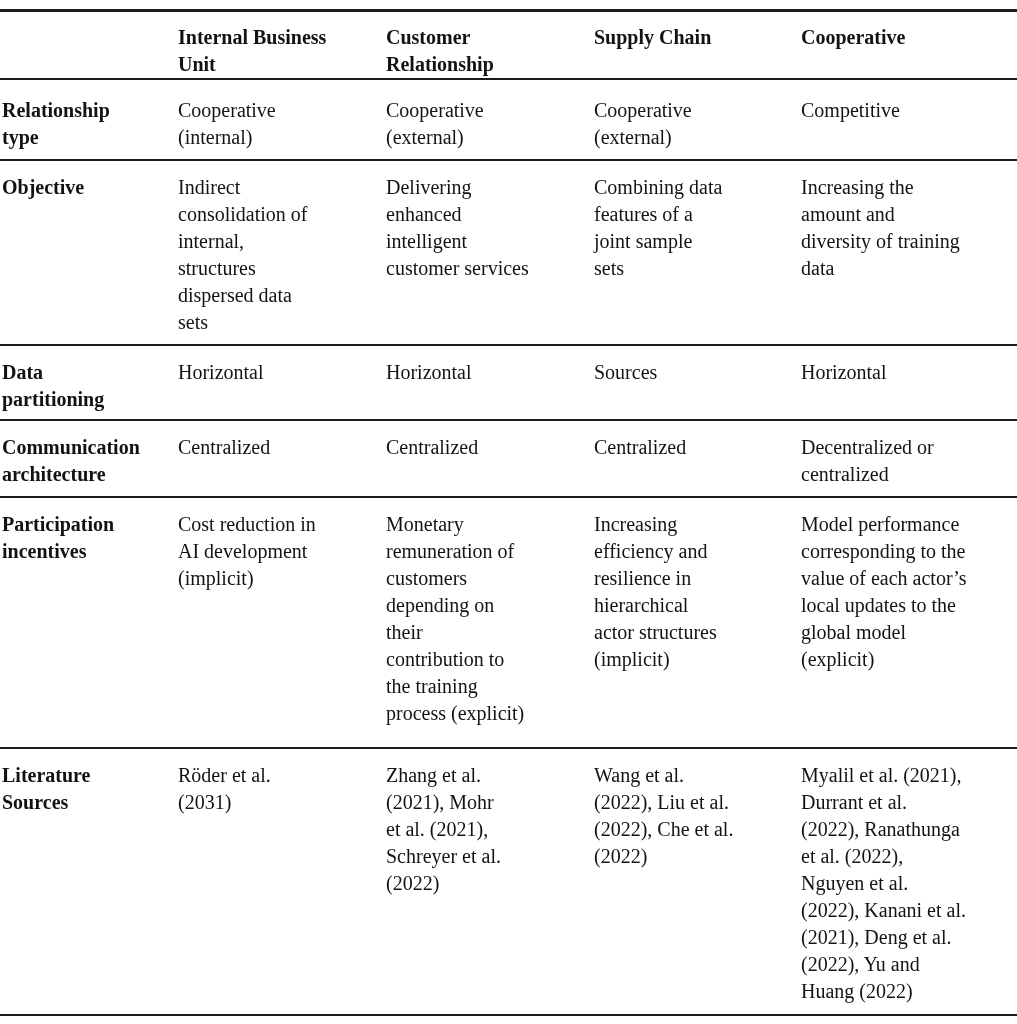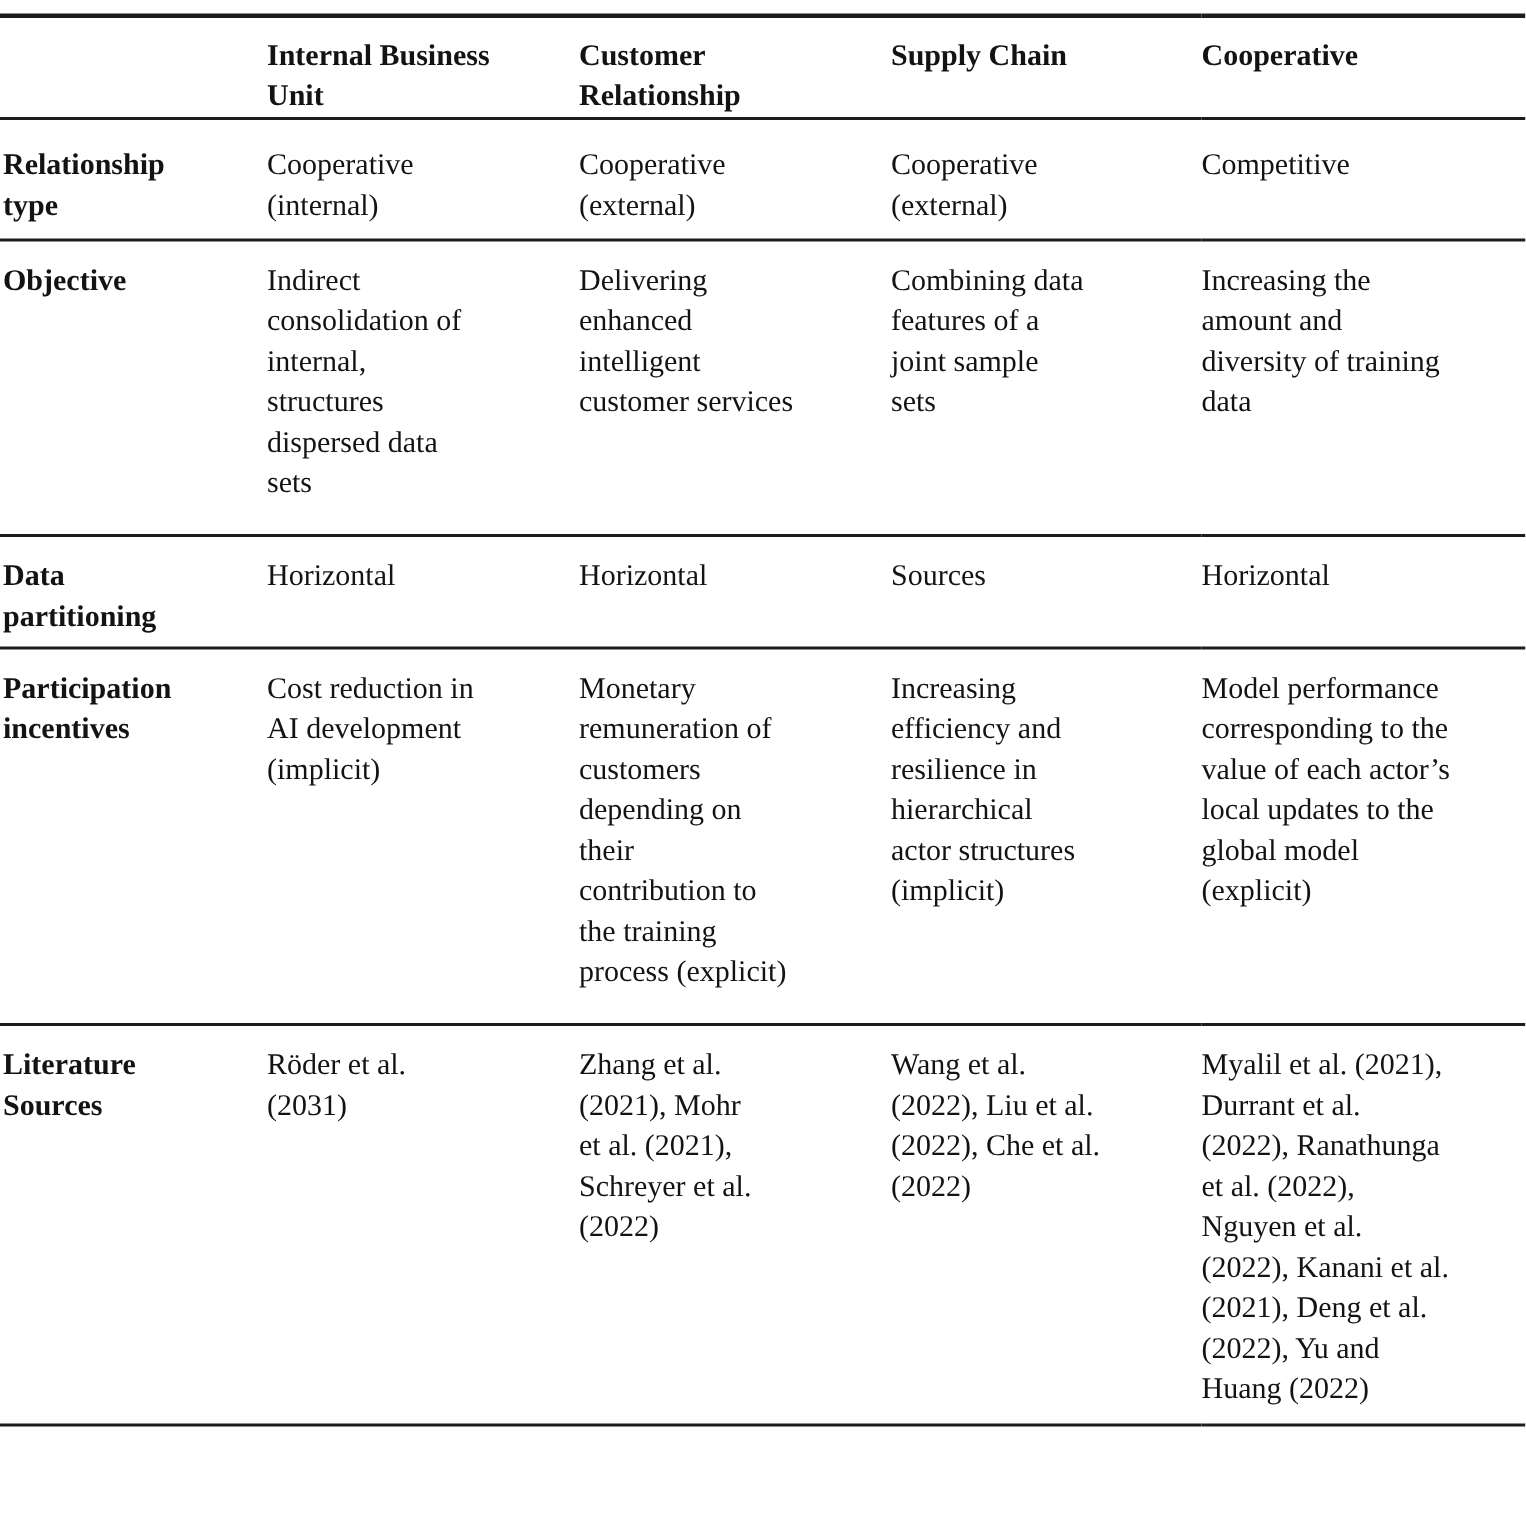--- a/index.html
+++ b/index.html
@@ -48,21 +48,21 @@
     padding-top: 12px;
     padding-bottom: 0;
   }
   table.scenario-table tbody th {
     font-weight: bold;
     padding-left: 2px;
   }
   table.scenario-table thead th:first-child { padding-left: 2px; }
   table.scenario-table tbody tr { border-top: 2px solid var(--rule); }
   tr.row-relationship td, tr.row-relationship th { padding-top: 17px; padding-bottom: 8px; }
-  tr.row-objective td, tr.row-objective th { padding-top: 13px; padding-bottom: 20px; }
+  tr.row-objective td, tr.row-objective th { padding-top: 13px; padding-bottom: 8px; }
   tr.row-partitioning td, tr.row-partitioning th { padding-top: 13px; padding-bottom: 6px; }
   tr.row-architecture td, tr.row-architecture th { padding-top: 13px; padding-bottom: 8px; }
   tr.row-incentives td, tr.row-incentives th { padding-top: 13px; padding-bottom: 20px; }
   tr.row-sources td, tr.row-sources th { padding-top: 13px; padding-bottom: 9px; }
 </style>
 </head>
 <body>
 
 <div class="page">
   <table class="scenario-table">
@@ -118,20 +118,29 @@
 data</td>
       </tr>
       <tr class="row-partitioning">
         <th>Data
 partitioning</th>
         <td>Horizontal</td>
         <td>Horizontal</td>
         <td>Sources</td>
         <td>Horizontal</td>
       </tr>
+      <tr class="row-architecture">
+        <th>Communication
+architecture</th>
+        <td>Centralized</td>
+        <td>Centralized</td>
+        <td>Centralized</td>
+        <td>Decentralized or
+centralized</td>
+      </tr>
       <tr class="row-incentives">
         <th>Participation
 incentives</th>
         <td>Cost reduction in
 AI development
 (implicit)</td>
         <td>Monetary
 remuneration of
 customers
 depending on

